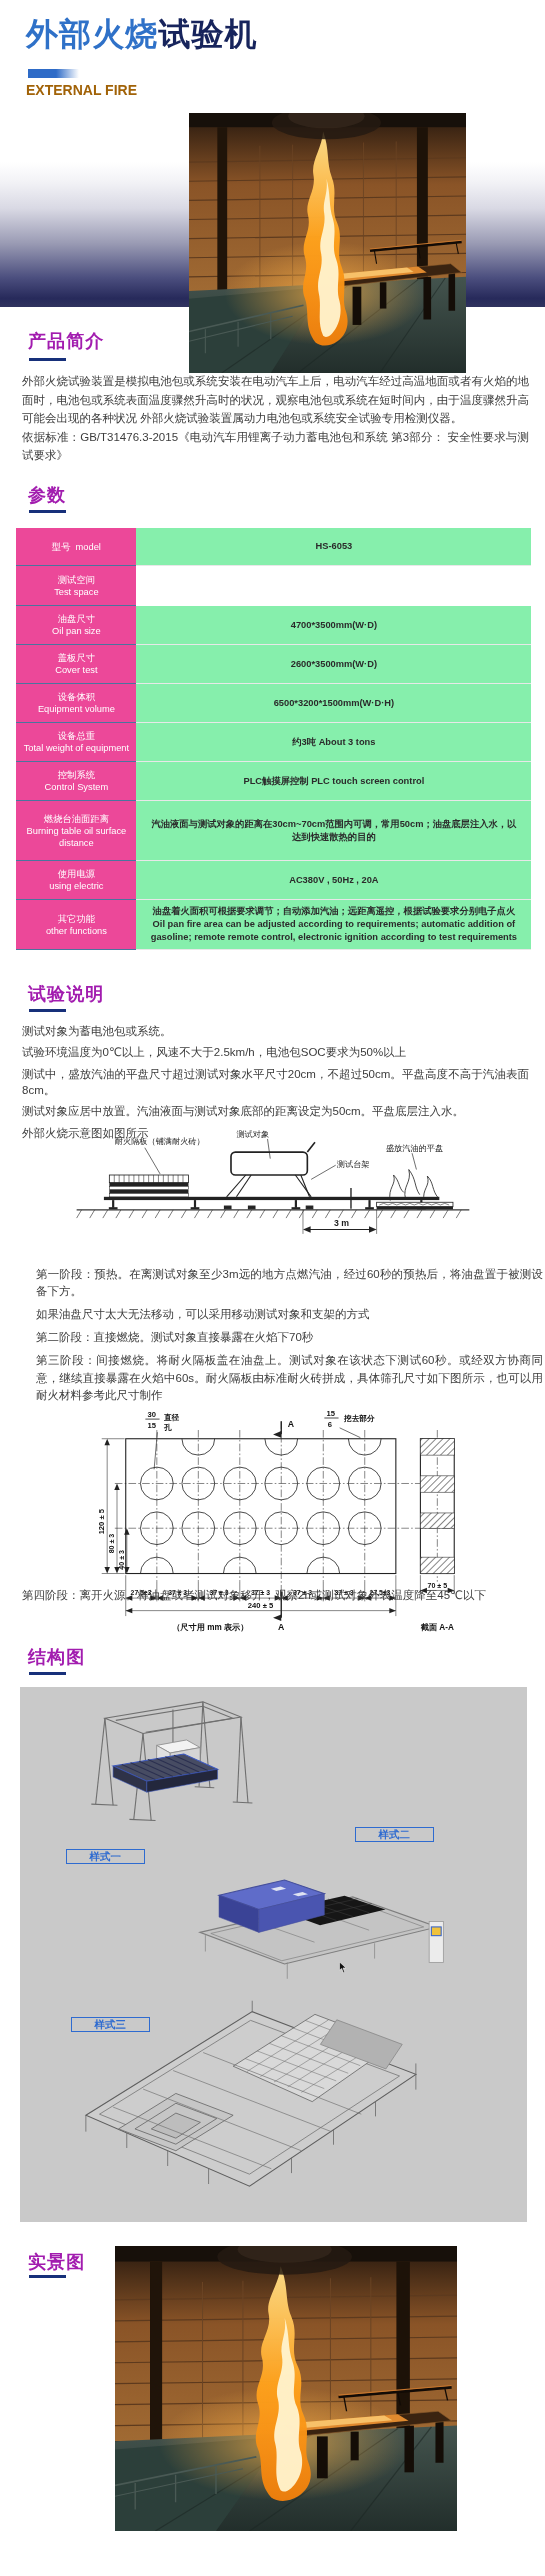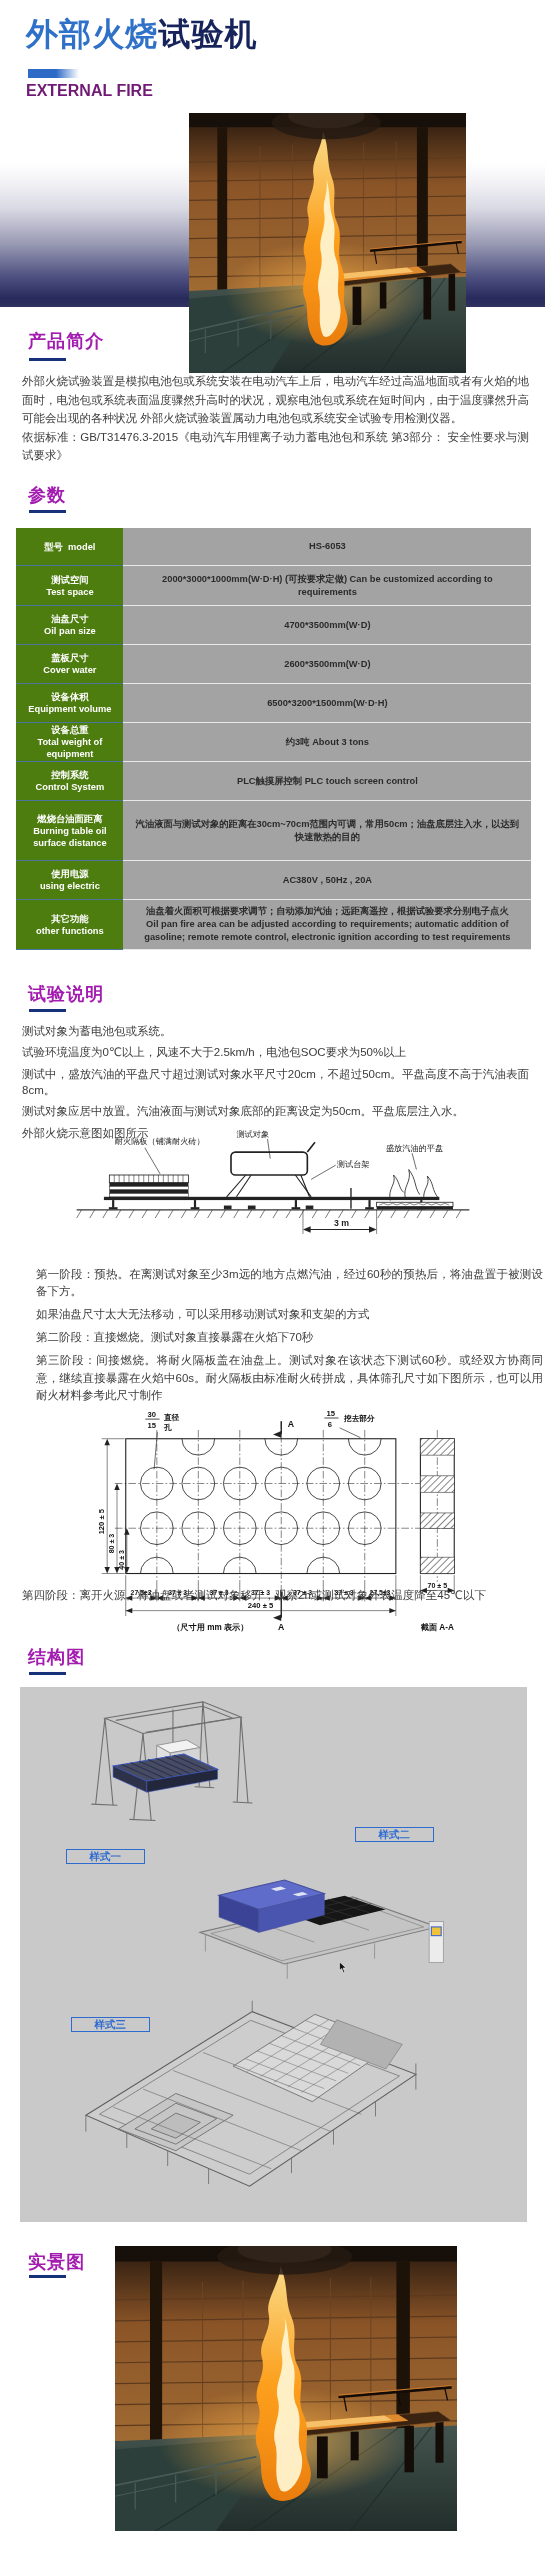--- a/index.html
+++ b/index.html
@@ -5,43 +5,43 @@
   html,body{margin:0;padding:0;background:#ffffff;}
   body{font-family:"Liberation Sans","DejaVu Sans",sans-serif;}
   .page{position:relative;width:545px;height:2576px;background:#ffffff;overflow:hidden;}
 
   
   .hdr-title{position:absolute;left:26px;top:16.4px;font-size:32px;font-weight:800;letter-spacing:1.1px;line-height:1.15;white-space:nowrap;}
   .hdr-title .blue{color:#2f71c8;}
   .hdr-title .navy{color:#17245c;}
   .hdr-bar{position:absolute;left:28px;top:69px;width:51px;height:8.7px;
            background:linear-gradient(90deg,#2e6bc7 0%,#2e6bc7 55%,rgba(46,107,199,0) 100%);}
-  .hdr-sub{position:absolute;left:26px;top:82px;font-size:16px;font-weight:800;color:#701a75;letter-spacing:0px;}
+  .hdr-sub{position:absolute;left:26px;top:82px;font-size:14px;font-weight:800;color:#a16207;letter-spacing:0px;}
 
   
   .grad-band{position:absolute;left:0;top:162px;width:545px;height:145px;
      background:linear-gradient(180deg,#ffffff 0%,#f2f2f6 14%,#d9d9e4 32%,#9a9bb4 56%,#4b4e7e 80%,#272a5b 94%,#30335f 100%);}
   .hero-img{position:absolute;left:189px;top:113px;width:277px;height:260px;}
   .hero-img svg,.real-img svg{display:block;width:100%;height:100%;}
 
   
   .sec-title{position:absolute;font-size:18px;font-weight:800;color:#a21caf;letter-spacing:1.1px;white-space:nowrap;font-family:Liberation Mono, monospace;}
   .sec-underline{position:absolute;width:37px;height:3.3px;background:#17307a;}
 
   .body-text{color:#3c3c3c;font-size:11.5px;line-height:18.5px;text-align:justify;}
   .intro-text{position:absolute;left:22px;top:372px;width:507px;}
   .intro-text p{margin:0;}
 
   
   .ptable{position:absolute;left:16.4px;top:528px;width:515px;}
   .prow{display:flex;width:100%;}
-  .pcell-l{width:107px;background:#4d7c0f;color:#ffffff;display:flex;flex-direction:column;
-           align-items:center;justify-content:center;text-align:center;font-weight:700;
+  .pcell-l{width:120px;background:#ec4899;color:#ffffff;display:flex;flex-direction:column;
+           align-items:center;justify-content:center;text-align:center;font-weight:400;
            font-size:9.3px;line-height:12px;border-bottom:1.1px solid #4a759e;box-sizing:border-box;padding:1.1px 4.4px;}
-  .pcell-r{flex:1;background:#a3a3a3;color:#2b2b2b;display:flex;flex-direction:column;
+  .pcell-r{flex:1;background:#86efac;color:#2b2b2b;display:flex;flex-direction:column;
            align-items:center;justify-content:center;text-align:center;font-weight:700;
            font-size:9.3px;line-height:13px;border-bottom:1.6px solid #e8e8e8;box-sizing:border-box;padding:1.1px 11px;}
   .r0{height:38px;} .r1{height:40px;} .r2{height:39px;} .r3{height:39px;} .r4{height:39px;}
   .r5{height:39px;} .r6{height:39px;} .r7{height:60px;} .r8{height:39px;} .r9{height:50px;}
 
   
   .desc-text{position:absolute;left:22px;top:1023px;width:507px;}
   .desc-text p{margin:0 0 4.9px 0;line-height:16.4px;}
 
   .schematic{position:absolute;left:63px;top:1127px;width:420px;height:117px;}
@@ -174,37 +174,34 @@
         </div>
       <div class="pcell-r">
           <span>HS-6053</span>
         </div>
     </div>
     <div class="prow r1">
       <div class="pcell-l">
           <span>测试空间</span>
           <span>Test space</span>
         </div>
-      <div class="pcell-r">
-          <span>2000*3000*1000mm(W·D·H) (可按要求定做) Can be customized according to requirements</span>
-        </div>
     </div>
     <div class="prow r2">
       <div class="pcell-l">
           <span>油盘尺寸</span>
           <span>Oil pan size</span>
         </div>
       <div class="pcell-r">
           <span>4700*3500mm(W·D)</span>
         </div>
     </div>
     <div class="prow r3">
       <div class="pcell-l">
           <span>盖板尺寸</span>
-          <span>Cover water</span>
+          <span>Cover test</span>
         </div>
       <div class="pcell-r">
           <span>2600*3500mm(W·D)</span>
         </div>
     </div>
     <div class="prow r4">
       <div class="pcell-l">
           <span>设备体积</span>
           <span>Equipment volume</span>
         </div>

